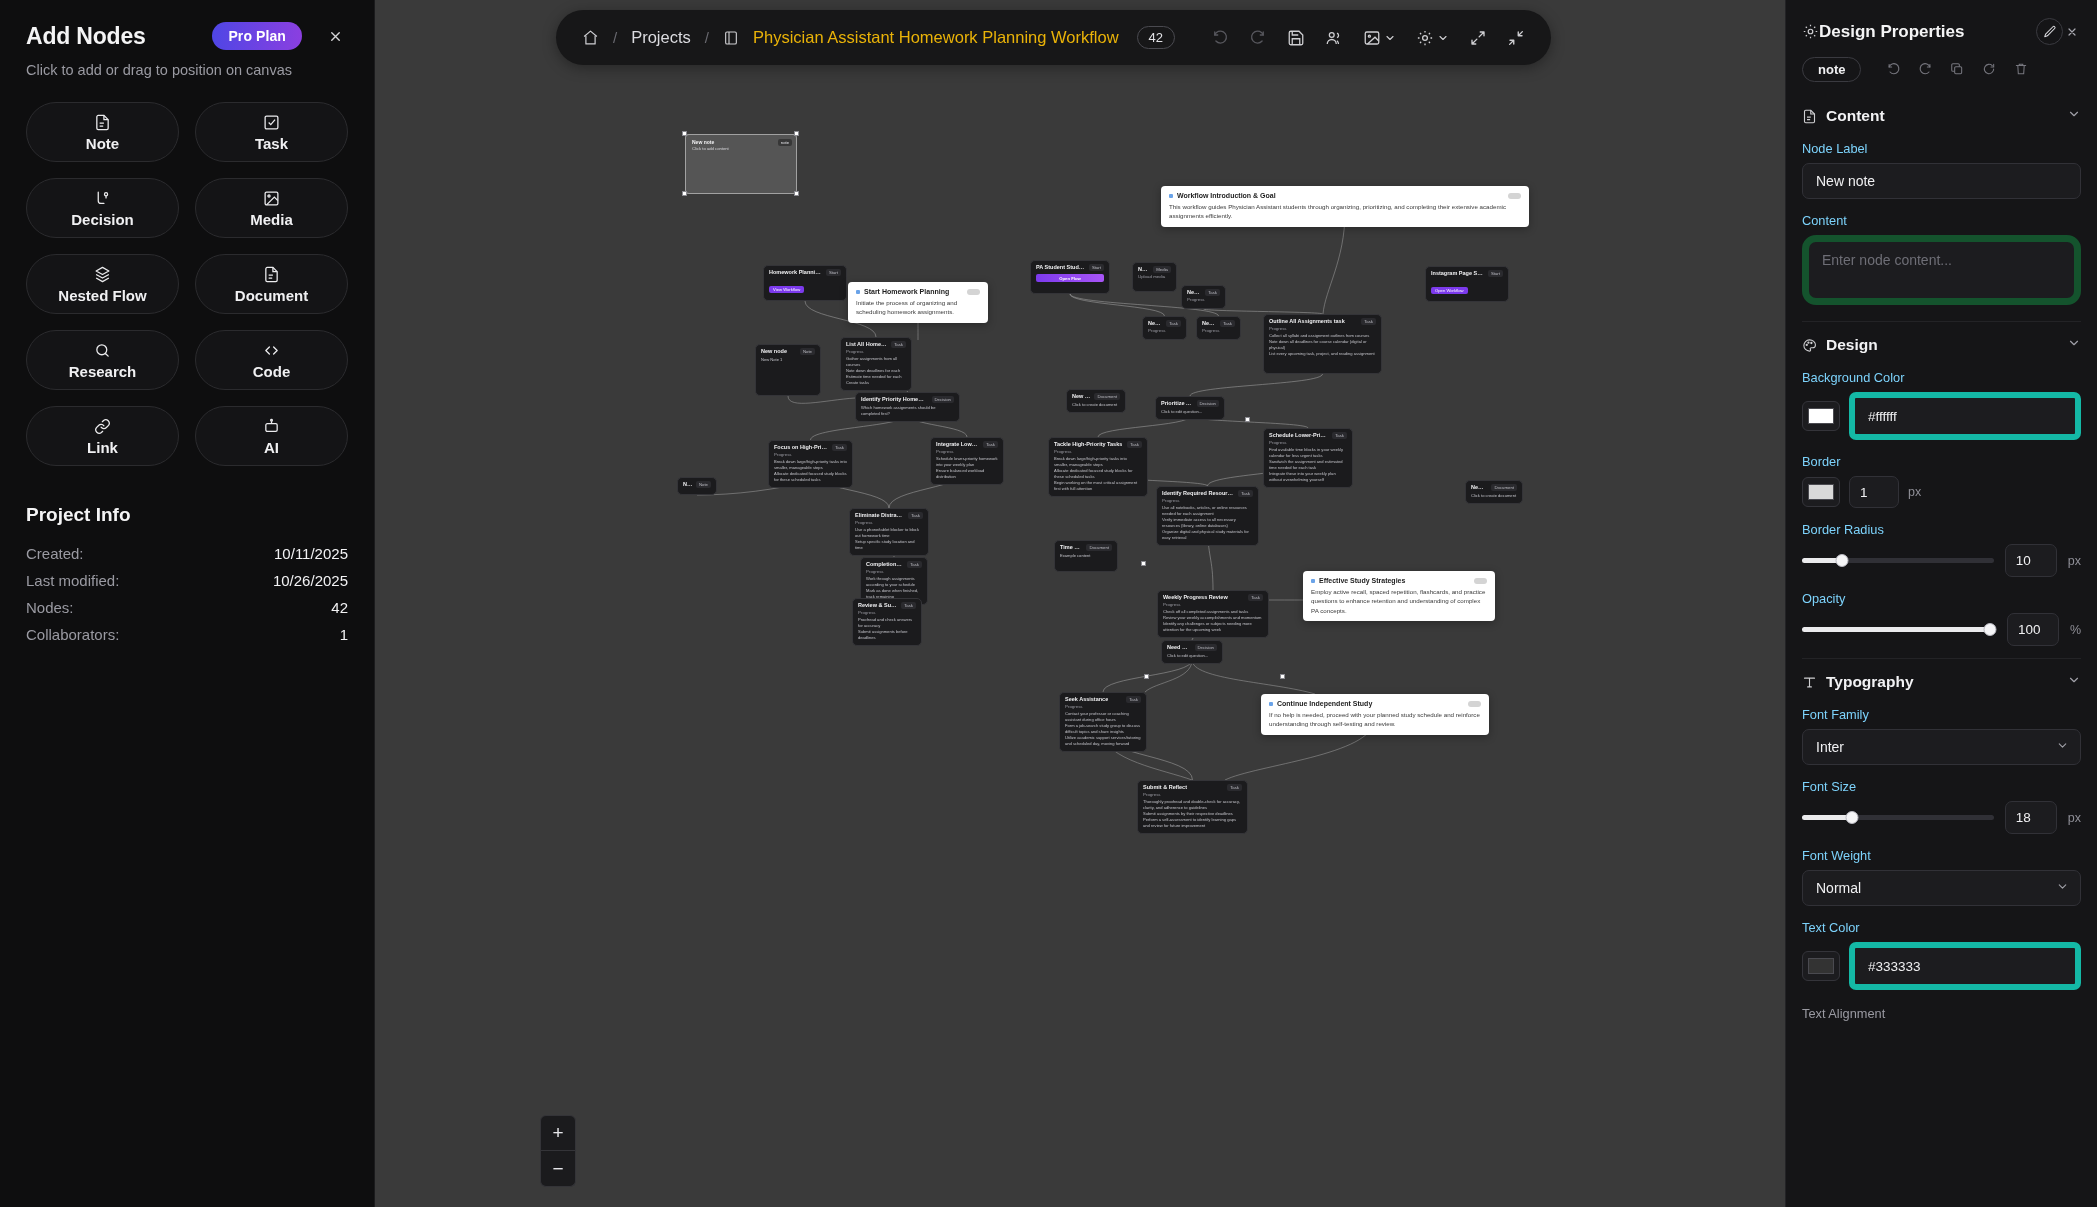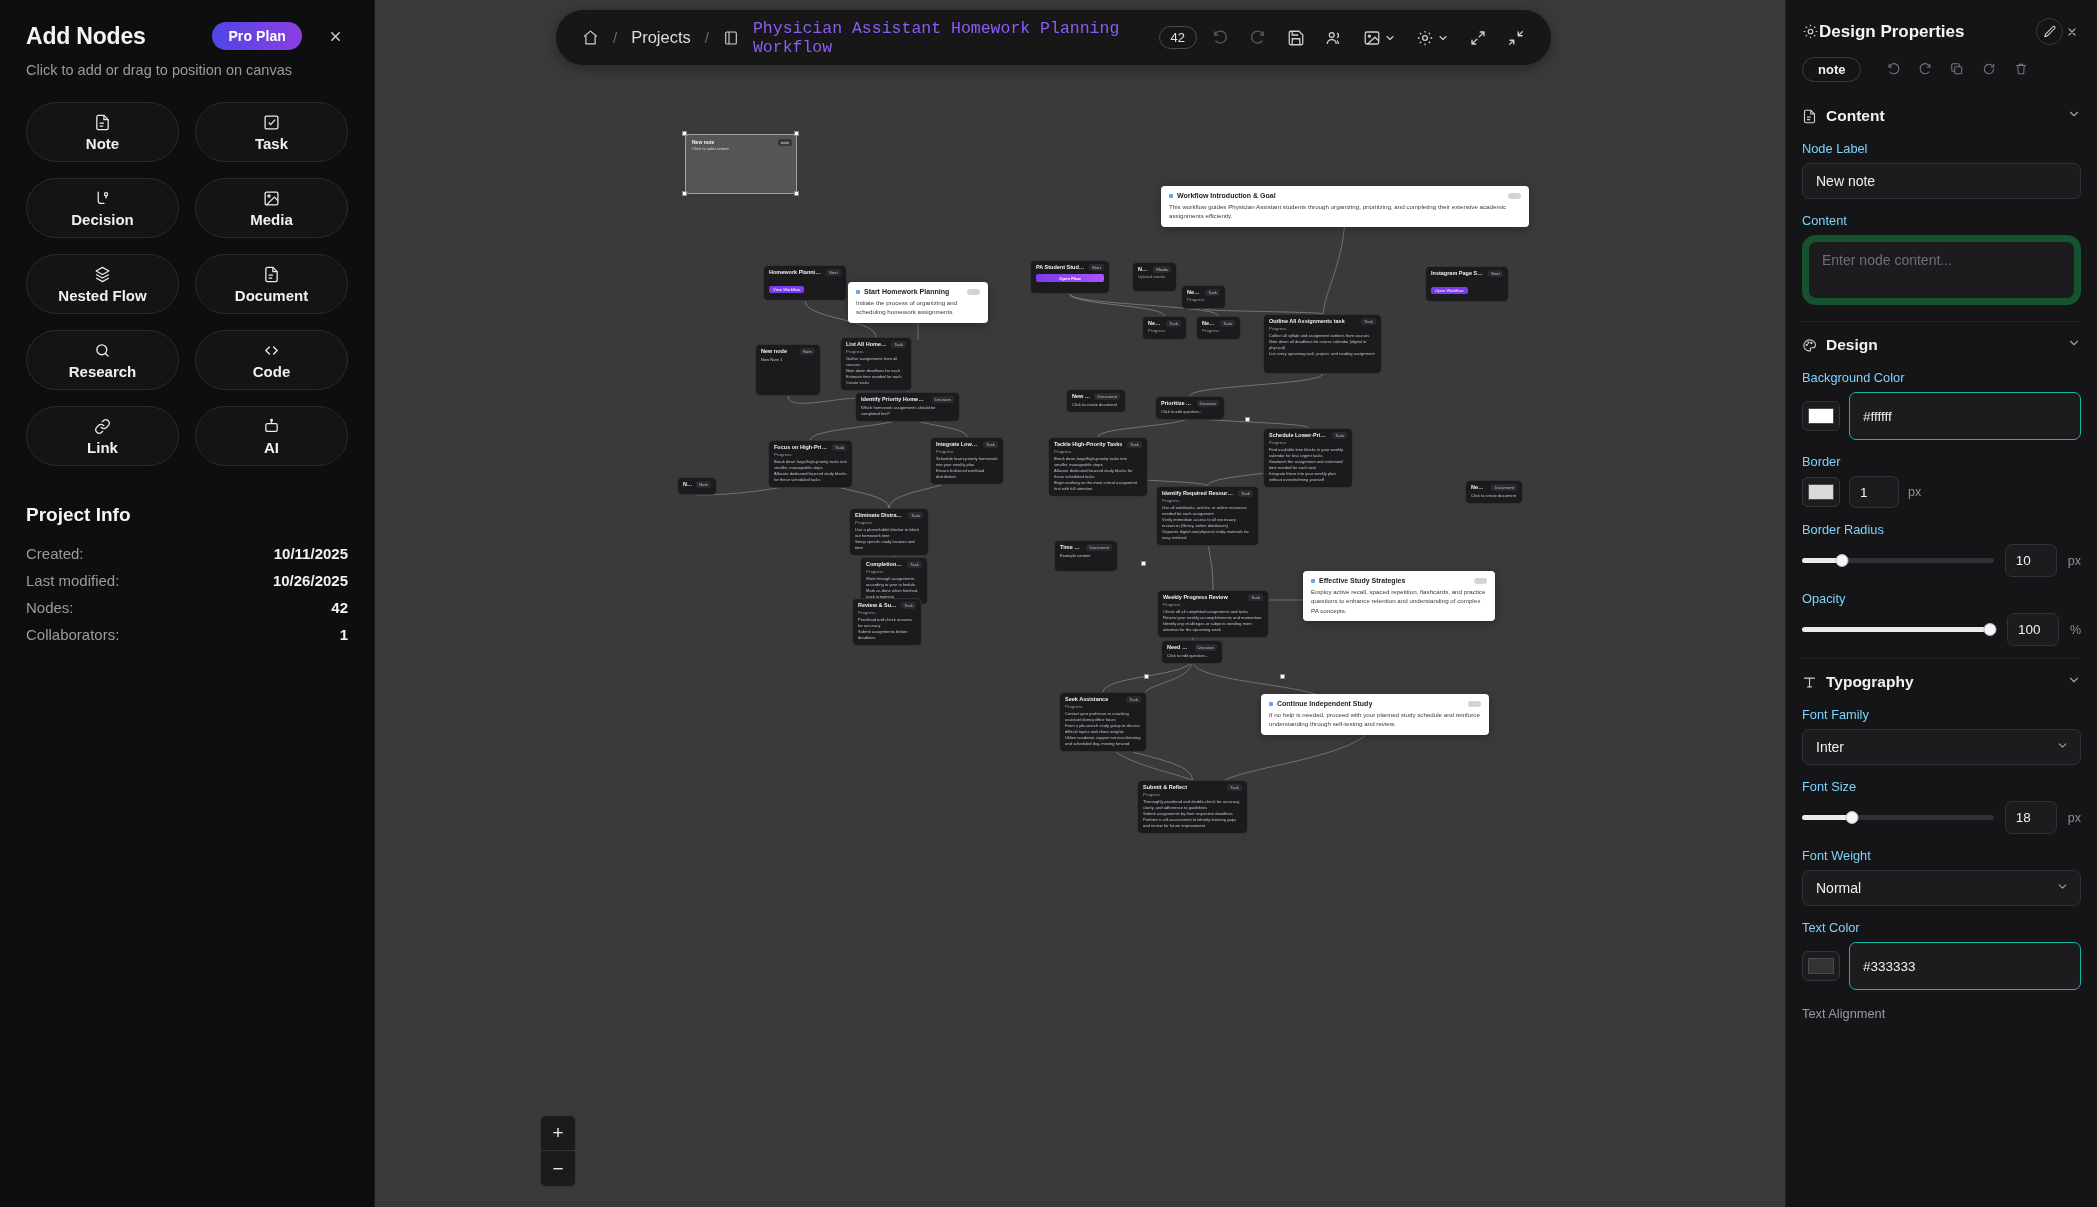--- a/index.html
+++ b/index.html
@@ -36,35 +36,35 @@
     gap:3px; cursor:pointer;
   }
   .node-btn .ic { height:20px; display:flex; align-items:center; color:#ececee; }
   .node-btn .lb { font-size:15px; font-weight:700; color:#f0f0f2; }
 
   .proj-info { margin-top:38px; }
   .proj-title { font-size:19px; font-weight:700; color:#f4f4f5; margin-bottom:14px; }
   .proj-row { display:flex; justify-content:space-between; align-items:baseline;
     font-size:15px; padding:5px 0; }
   .proj-row .k { color:#9a9aa2; }
-  .proj-row .v { color:#f2f2f4; font-weight:700; }
+  .proj-row .v { color:#f2f2f4; font-weight:400; }
 
   
   .canvas { position:relative; flex:1; height:1207px; background:#3a3a3a; overflow:hidden; }
 
   
   .topbar {
     position:absolute; left:181px; top:10px; width:995px; height:55px;
     background:#171718; border-radius:28px; display:flex; align-items:center;
     padding:0 26px; gap:14px; box-shadow:0 3px 14px rgba(0,0,0,.35);
   }
   .tb-ic { color:#cfcfd2; display:flex; align-items:center; cursor:pointer; }
   .tb-sep { color:#6a6a70; font-size:15px; }
   .tb-link { color:#dcdce0; font-size:16.5px; cursor:pointer; }
-  .tb-name { color:#8b5cf6; font-size:16.5px;font-family:Liberation Mono, monospace; }
+  .tb-name { color:#eab308; font-size:16.5px; }
   .tb-count {
     border:1px solid #4a4a50; color:#e2e2e6; font-size:13px; border-radius:999px;
     padding:3px 11px; margin-left:4px;
   }
   .tb-right { margin-left:auto; display:flex; align-items:center; gap:20px; }
   .tb-right .tb-ic.dim { color:#57575d; }
   .tb-grp { display:flex; align-items:center; gap:3px; cursor:pointer; color:#cfcfd2; }
 
   
   .zoomctl { position:absolute; left:165px; bottom:20px; width:36px; }
@@ -156,21 +156,21 @@
     width:100%; height:70px; background:#1c1c1f; border:7px solid #14532d; border-radius:14px;
     color:#f0f0f2; font-size:14px; padding:10px 13px; font-family:inherit; resize:none;
   }
   .f-area::placeholder { color:#6e6e76; }
 
   .colorrow { display:flex; align-items:center; gap:9px; }
   .swatch { width:38px; height:30px; border:1px solid #34343a; border-radius:6px;
     display:flex; align-items:center; justify-content:center; cursor:pointer; background:#1c1c1f;}
   .swatch i { display:block; width:26px; height:16px; border:1px solid #4a4a50; }
   .colortext {
-    flex:1; height:48px; background:#1c1c1f; border:1px solid #14b8a6; border-radius:7px;
+    flex:1; height:48px; background:#1c1c1f; border:6px solid #14b8a6; border-radius:7px;
     color:#f0f0f2; font-size:13.5px; padding:0 13px; font-family:inherit;
   }
   .numbox {
     width:50px; height:32px; background:#1c1c1f; border:1px solid #313137; border-radius:7px;
     color:#f0f0f2; font-size:13.5px; padding:0 10px; font-family:inherit;
   }
   .unit { font-size:12.5px; color:#8e8e96; }
 
   .sliderrow { display:flex; align-items:center; gap:11px; }
   .slider { position:relative; flex:1; height:18px; display:flex; align-items:center; cursor:pointer;}

